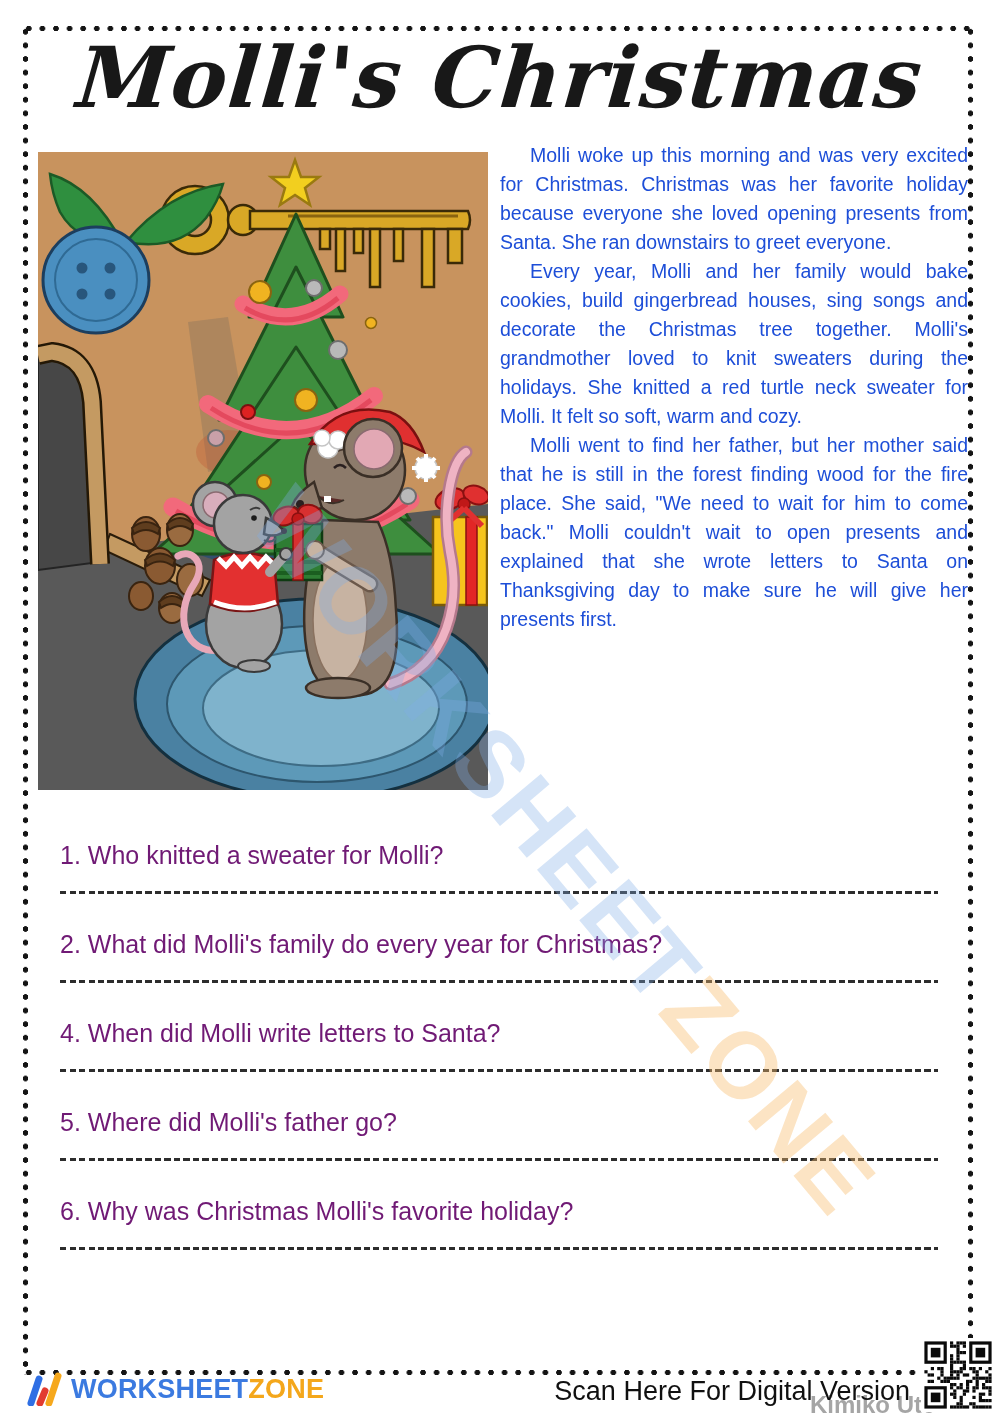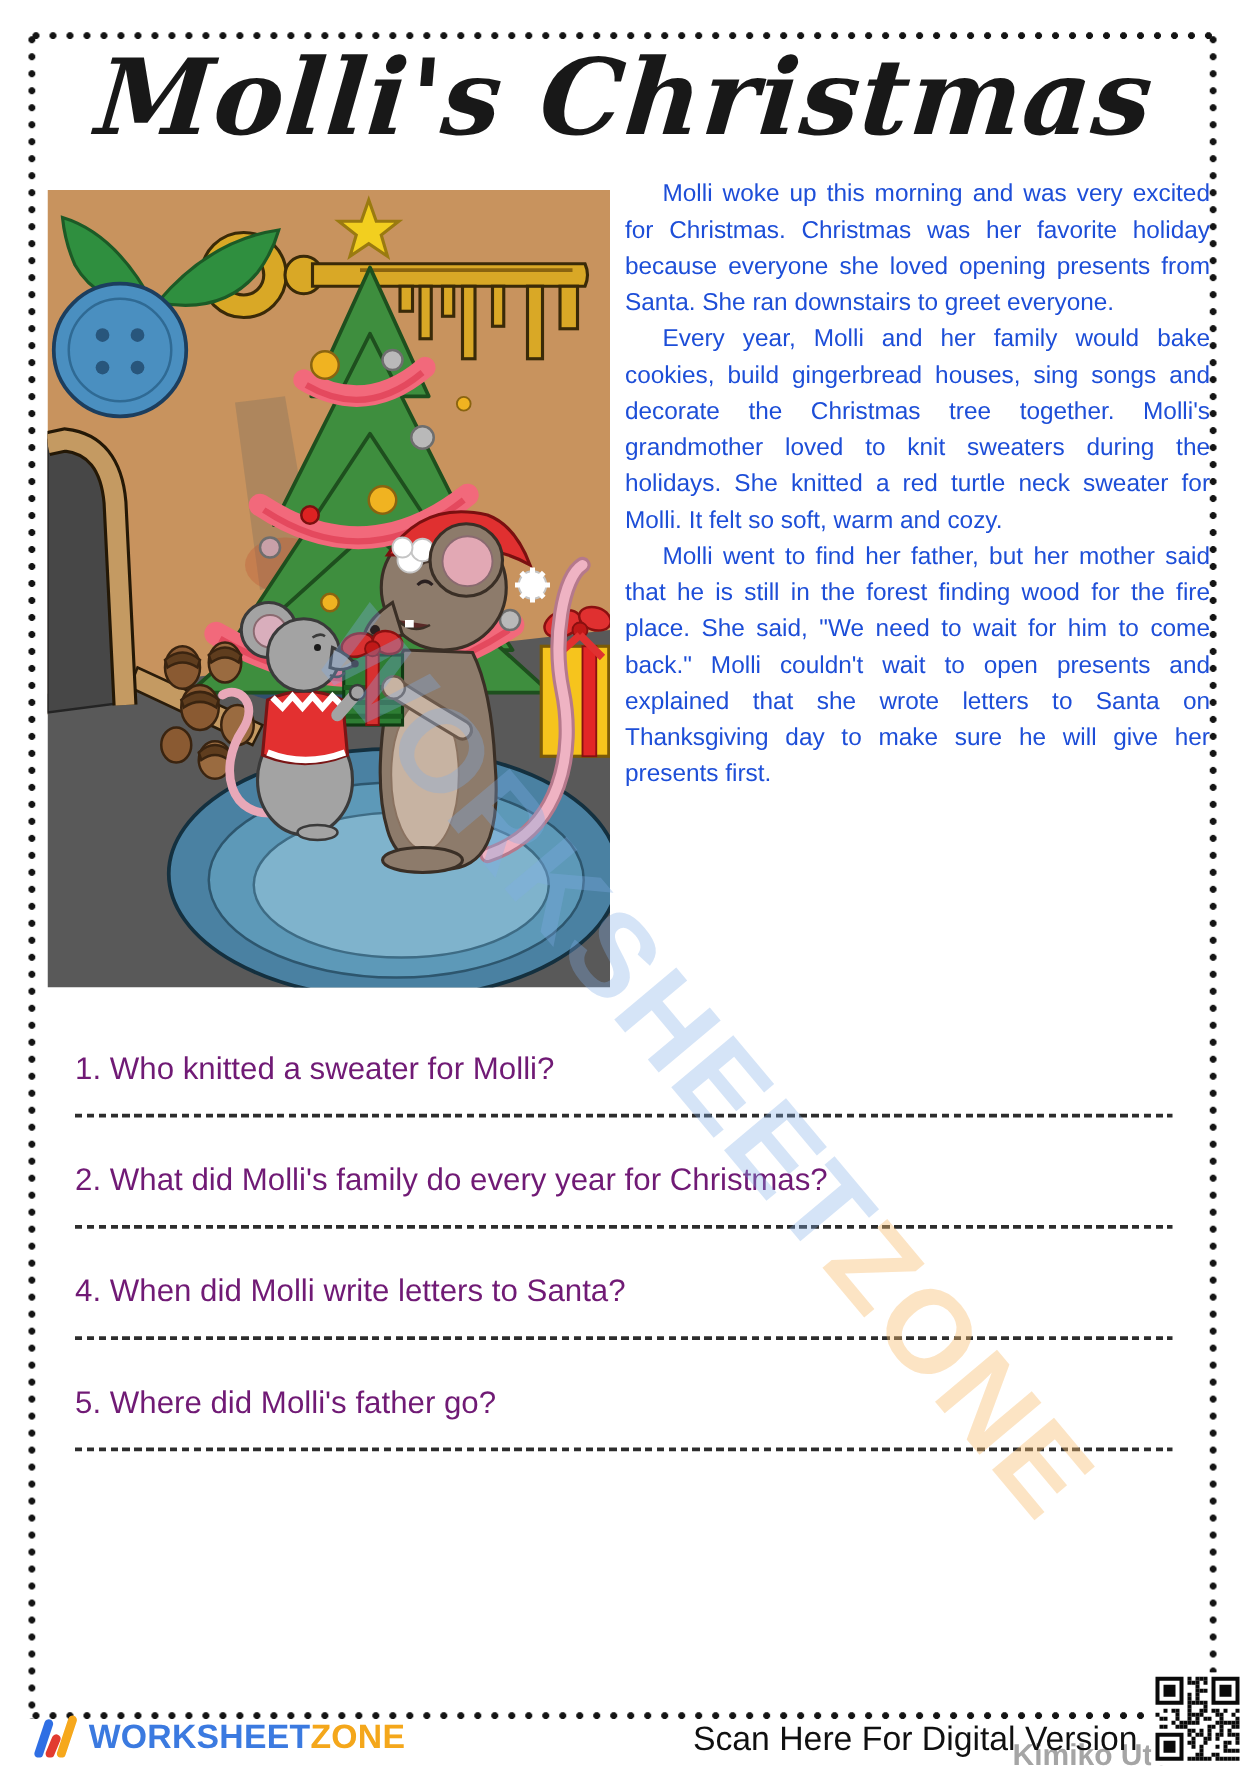--- a/index.html
+++ b/index.html
@@ -228,20 +228,24 @@
     <div class="qb">
       <div class="qt"><span>2.</span> <span>What did Molli's family do every year for Christmas?</span></div>
       <div class="al"></div>
     </div>
     <div class="qb">
       <div class="qt"><span>4.</span>&nbsp;<span>When did Molli write letters to Santa?</span></div>
       <div class="al"></div>
     </div>
     <div class="qb">
       <div class="qt"><span>5.</span> <span>Where did Molli's father go?</span></div>
+      <div class="al"></div>
+    </div>
+    <div class="qb">
+      <div class="qt"><span>6.</span> <span>Why was Christmas Molli's favorite holiday?</span></div>
       <div class="al"></div>
     </div>
   </div>
 
   <div class="footer-logo">
     <svg width="38" height="34" viewBox="0 0 38 34">
       <path d="M5 31 L13 7" stroke="#2f6fe4" stroke-width="7" stroke-linecap="round" fill="none"></path>
       <path d="M14 31 L19 19" stroke="#e23b30" stroke-width="7" stroke-linecap="round" fill="none"></path>
       <path d="M23 31 L32 4" stroke="#f6a81c" stroke-width="7" stroke-linecap="round" fill="none"></path>
     </svg>

